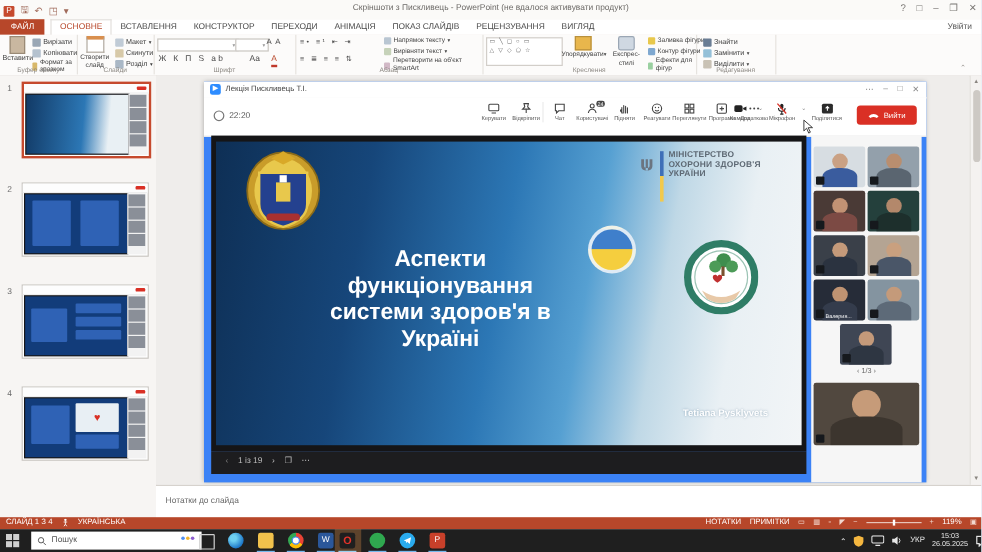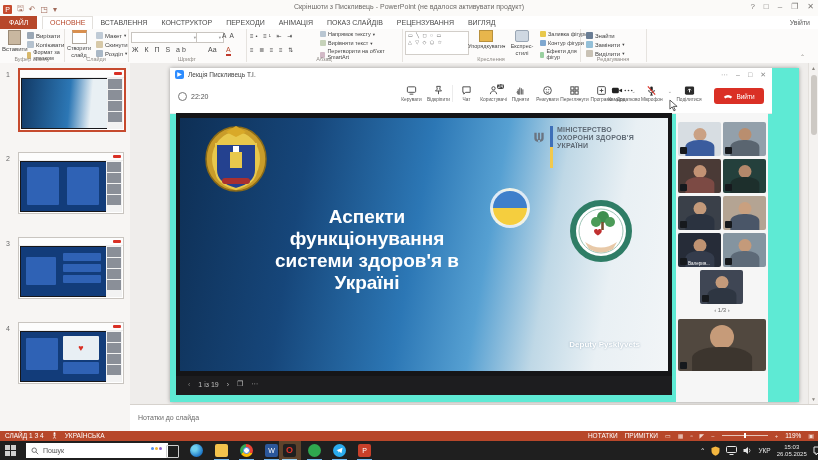--- a/index.html
+++ b/index.html
@@ -39,21 +39,21 @@
   .mini-top{position:absolute;left:0;top:0;right:0;height:7px;background:#FDFDFD;border-bottom:1px solid #EEE;}
   .mini-red{position:absolute;right:2px;top:2px;width:8px;height:3px;background:#D93025;border-radius:1px;}
   .mini-strip{position:absolute;right:1px;top:8px;width:14px;bottom:1px;background:#F2F2F2;display:flex;flex-direction:column;gap:1px;padding:1px;}
   .mini-strip div{width:100%;height:10px;background:#8a8f98;}
   .mini-stage{position:absolute;left:1px;top:8px;right:16px;bottom:1px;background:#17171a;}
   .mini-slide1{position:absolute;inset:1px;background:linear-gradient(95deg,#123A66 0%,#2C77B5 55%,#E9F0F4 80%);}
   .mini-slide-n{position:absolute;inset:1px;background:#123C7A;}
   .mini-box{position:absolute;background:#2F62B5;border-radius:1px;}
   
   #editarea{left:130px;top:63px;width:678px;height:341px;background:#EFEDEB;}
-  #canvas{left:170px;top:68px;width:602px;height:334px;background:#5eead4;box-shadow:0 0 4px rgba(0,0,0,.35);padding-left:27px;}
+  #canvas{left:170px;top:68px;width:602px;height:334px;background:#3b82f6;box-shadow:0 0 4px rgba(0,0,0,.35);}
   #ztitle{left:0;top:0;width:602px;height:13px;background:#fff;border-bottom:1px solid #F0F0F0;}
   .zicon{left:5px;top:2px;width:9px;height:9px;background:#2D8CFF;border-radius:2px;color:#fff;font-size:6px;line-height:9px;text-align:center;}
   .ztext{left:18px;top:3px;font-size:6.5px;color:#444;}
   .zbtns{right:6px;top:3px;display:flex;gap:8px;font-size:7px;color:#8a8a8a;}
   #ztoolbar{left:0;top:13px;width:602px;height:32px;background:#fff;border-bottom:1px solid #E9E9E9;}
   .ztimer{left:8px;top:11px;display:flex;gap:4px;align-items:center;font-size:7px;color:#555;}
   .ring{width:7px;height:7px;border:1px solid #777;border-radius:50%;}
   .zitems{left:228px;top:4px;display:flex;}
   .zi{width:27px;display:flex;flex-direction:column;align-items:center;gap:1px;font-size:4.8px;color:#555;position:relative;}
   .zi.sep{border-left:1px solid #ECECEC;}
@@ -516,21 +516,21 @@
           <circle cx="31" cy="31" r="28" fill="#fff" stroke="#2F7D66" stroke-width="6"></circle>
           <circle cx="31" cy="31" r="22" fill="#fff" stroke="#9CC4B5" stroke-width="1"></circle>
           <circle cx="33" cy="17" r="6" fill="#3E8E4E"></circle>
           <circle cx="26" cy="22" r="5" fill="#4C9B58"></circle>
           <circle cx="40" cy="22" r="5" fill="#4C9B58"></circle>
           <rect x="31.2" y="22" width="2.6" height="8" fill="#7a5230"></rect>
           <path d="M24 31c0-2.4 3.4-2.7 3.9-.5.5-2.2 3.9-1.9 3.9.5 0 2-2.6 3.6-3.9 4.6-1.3-1-3.9-2.6-3.9-4.6z" fill="#C03030"></path>
           <path d="M15 42q16 11 32 0l-4 7q-12 7-24 0z" fill="#E8C9A8"></path>
         </svg>
 
-        <div class="abs author">Deputy Pysklyvets</div>
+        <div class="abs author">Tetiana Pysklyvets</div>
       </div>
     </div>
 
     <div class="abs" id="zbottom">
       <div class="abs znav">
         <span style="color:#7a7a7a;">‹</span>
         <span>1 із 19</span>
         <span>›</span>
         <span>❐</span>
         <span>⋯</span>

